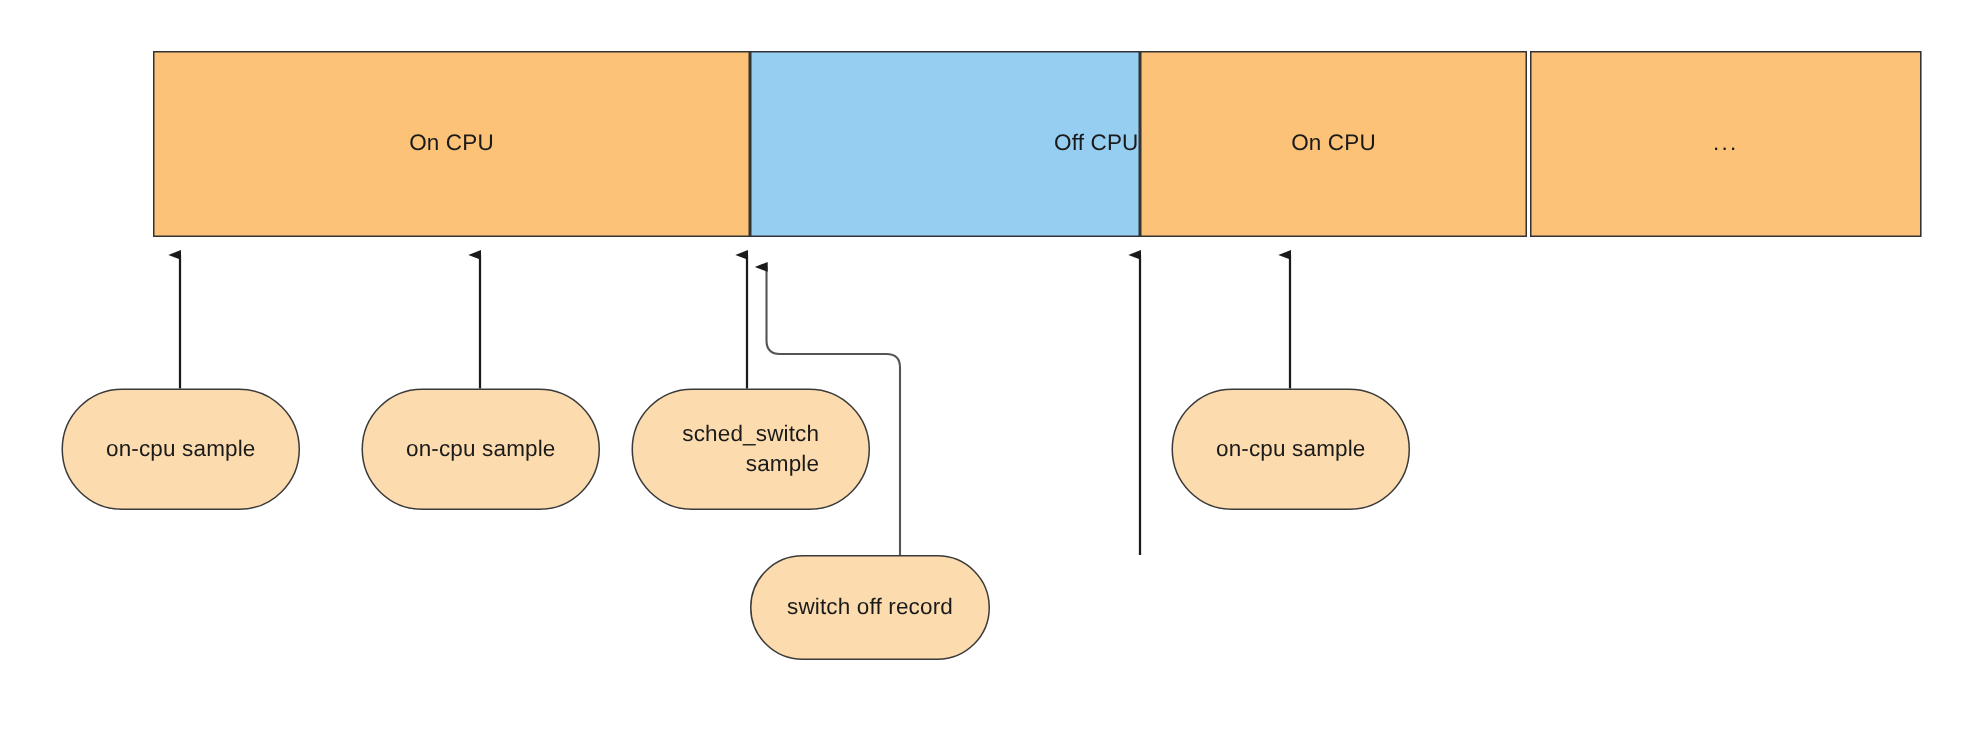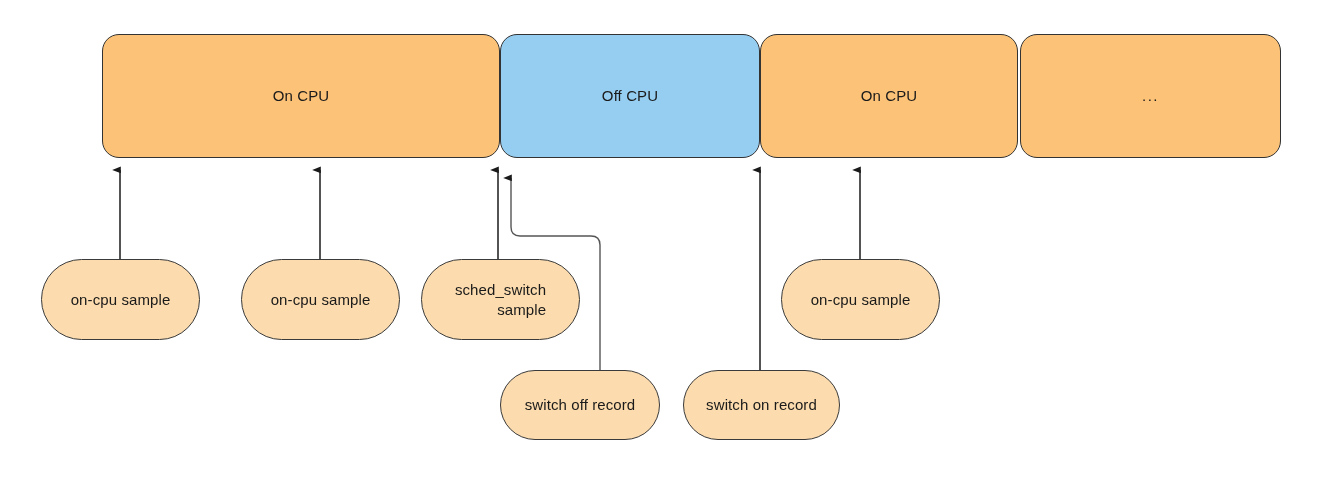--- a/index.html
+++ b/index.html
@@ -32,21 +32,21 @@
     justify-content: center;
     text-align: center;
     color: #1a1a1a;
     font-size: 15px;
     line-height: 1.3;
     letter-spacing: 0.1px;
     z-index: 2;
   }
   .state-bar {
     border: 1.4px solid #333333;
-    border-radius: 17px;
+    border-radius: 0;
   }
   .state-bar.on-cpu {
     background: #fbc278;
   }
   .state-bar.off-cpu {
     background: #96cef2;
   }
   .state-bar.ellipsis {
     background: #fbc278;
   }
@@ -86,21 +86,21 @@
 
     <path d="M 760 370 L 760 170" stroke="#1a1a1a" stroke-width="1.5" fill="none" marker-end="url(#arrowhead)"></path>
 
     <path d="M 860 259 L 860 170" stroke="#1a1a1a" stroke-width="1.5" fill="none" marker-end="url(#arrowhead)"></path>
   </svg>
 
   <div class="node state-bar on-cpu" style="left:102px; top:34px; width:398px; height:124px;">
     <span>On CPU</span>
   </div>
 
-  <div class="node state-bar off-cpu" style="left:500px; top:34px; width:260px; height:124px;">
+  <div class="node state-bar off-cpu" style="left:500px; top:34px; width:260px; height:124px;justify-content:flex-end;">
     <span>Off CPU</span>
   </div>
 
   <div class="node state-bar on-cpu" style="left:760px; top:34px; width:258px; height:124px;">
     <span>On CPU</span>
   </div>
 
   <div class="node state-bar ellipsis" style="left:1020px; top:34px; width:261px; height:124px;">
     <span class="ellipsis-label">...</span>
   </div>
@@ -119,17 +119,14 @@
   </div>
 
   <div class="node pill" style="left:781px; top:259px; width:159px; height:81px;">
     <span class="pill-label">on-cpu sample</span>
   </div>
 
   <div class="node pill" style="left:500px; top:370px; width:160px; height:70px;">
     <span class="pill-label">switch off record</span>
   </div>
 
-  <div class="node pill" style="left:683px; top:370px; width:157px; height:70px;">
-    <span class="pill-label">switch on record</span>
-  </div>
 
 </div>
 
 </body></html>

